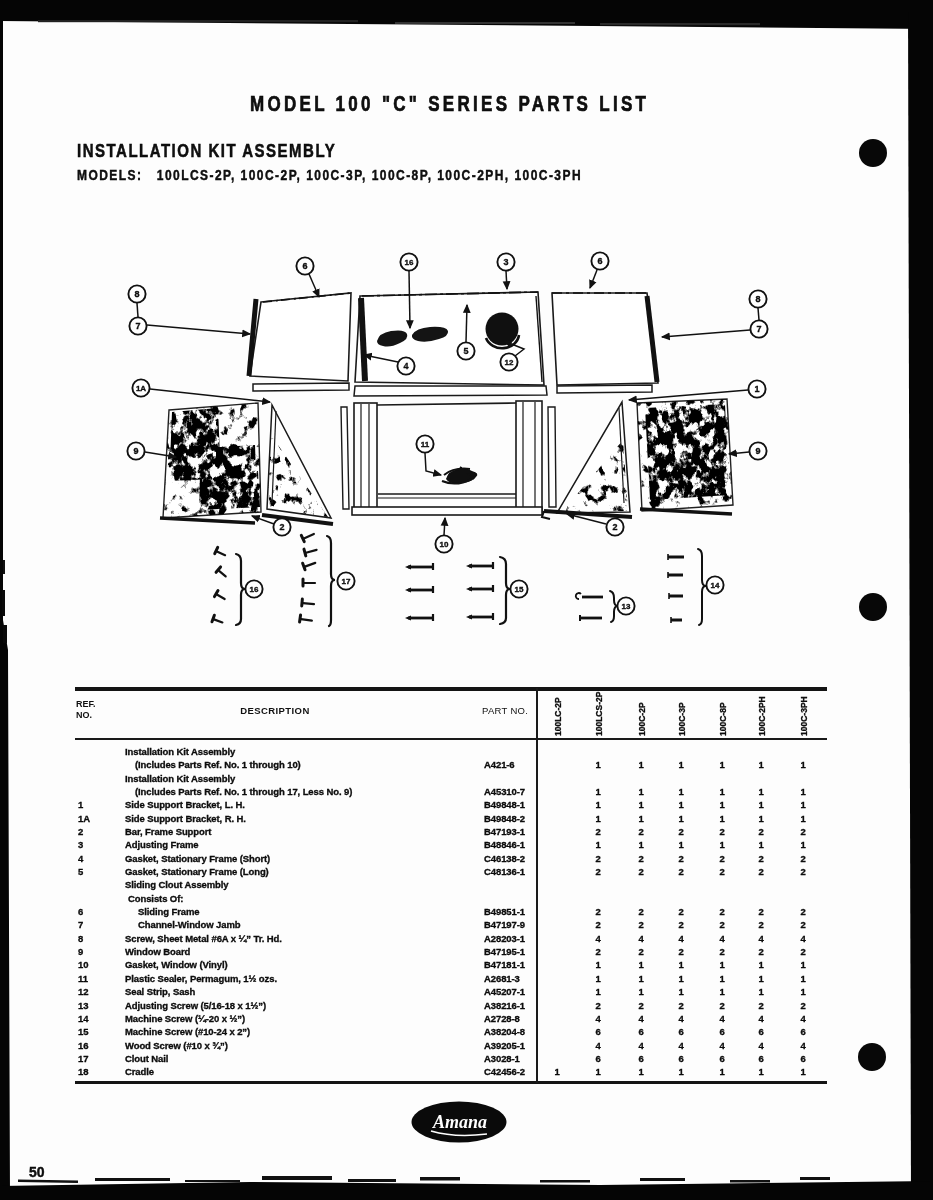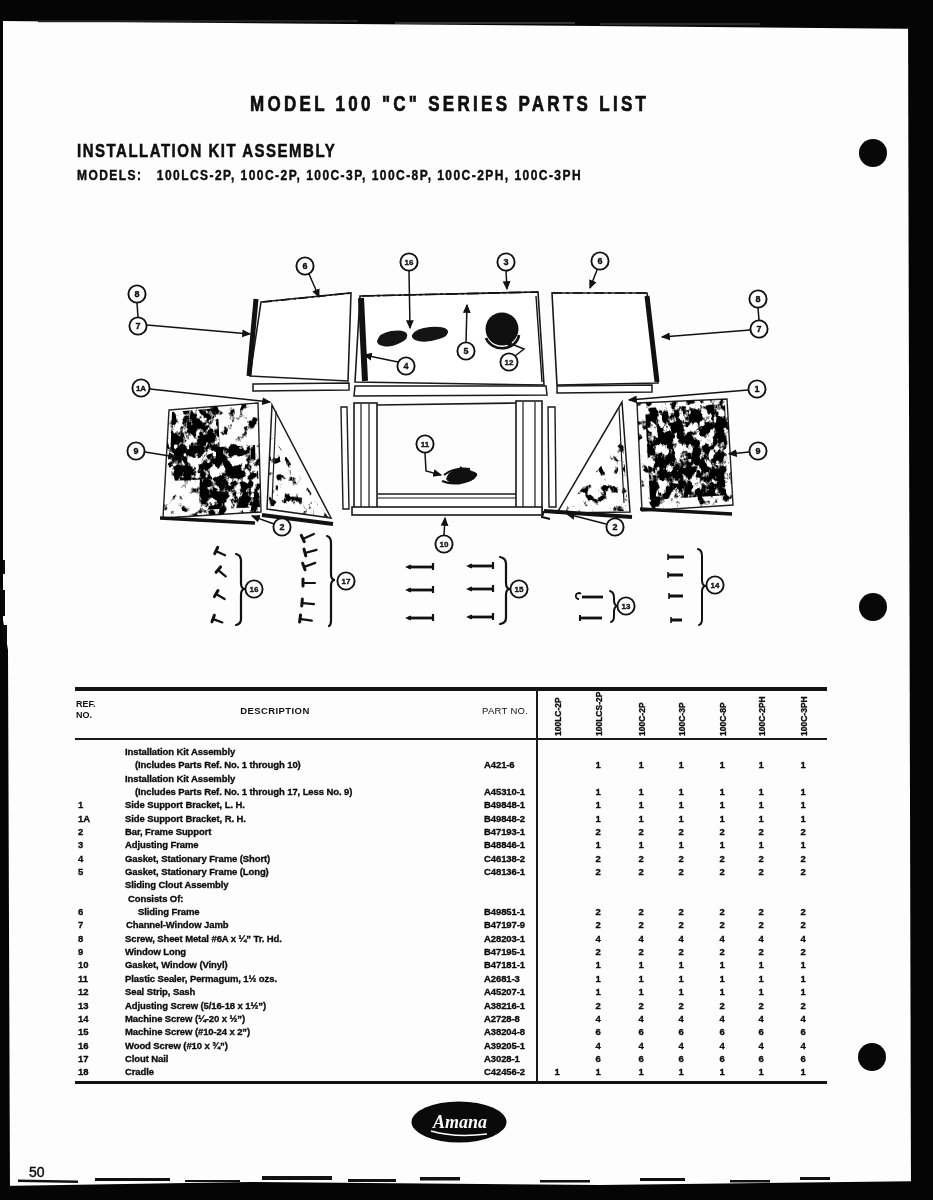--- a/index.html
+++ b/index.html
@@ -383,21 +383,21 @@
     <span class="tq" style="left:673px">1</span>
     <span class="tq" style="left:714px">1</span>
     <span class="tq" style="left:753px">1</span>
     <span class="tq" style="left:795px">1</span>
   </div>
 <div class="tr" style="top:772.7px">
     <span class="tc" style="left:125px">Installation Kit Assembly</span>
   </div>
 <div class="tr" style="top:786.0px">
     <span class="tc" style="left:135px">(Includes Parts Ref. No. 1 through 17, Less No. 9)</span>
-    <span class="tc" style="left:484px">A45310-1</span>
+    <span class="tc" style="left:484px">A45310-7</span>
     <span class="tq" style="left:590px">1</span>
     <span class="tq" style="left:633px">1</span>
     <span class="tq" style="left:673px">1</span>
     <span class="tq" style="left:714px">1</span>
     <span class="tq" style="left:753px">1</span>
     <span class="tq" style="left:795px">1</span>
   </div>
 <div class="tr" style="top:799.4px">
     <span class="tc" style="left:78px">1</span>
     <span class="tc" style="left:125px">Side Support Bracket, L. H.</span>
@@ -476,21 +476,21 @@
     <span class="tc" style="left:484px">B49851-1</span>
     <span class="tq" style="left:590px">2</span>
     <span class="tq" style="left:633px">2</span>
     <span class="tq" style="left:673px">2</span>
     <span class="tq" style="left:714px">2</span>
     <span class="tq" style="left:753px">2</span>
     <span class="tq" style="left:795px">2</span>
   </div>
 <div class="tr" style="top:919.4px">
     <span class="tc" style="left:78px">7</span>
-    <span class="tc" style="left:126px">Channel-Window Jamb</span>
+    <span class="tc" style="left:138px">Channel-Window Jamb</span>
     <span class="tc" style="left:484px">B47197-9</span>
     <span class="tq" style="left:590px">2</span>
     <span class="tq" style="left:633px">2</span>
     <span class="tq" style="left:673px">2</span>
     <span class="tq" style="left:714px">2</span>
     <span class="tq" style="left:753px">2</span>
     <span class="tq" style="left:795px">2</span>
   </div>
 <div class="tr" style="top:932.8px">
     <span class="tc" style="left:78px">8</span>
@@ -498,21 +498,21 @@
     <span class="tc" style="left:484px">A28203-1</span>
     <span class="tq" style="left:590px">4</span>
     <span class="tq" style="left:633px">4</span>
     <span class="tq" style="left:673px">4</span>
     <span class="tq" style="left:714px">4</span>
     <span class="tq" style="left:753px">4</span>
     <span class="tq" style="left:795px">4</span>
   </div>
 <div class="tr" style="top:946.1px">
     <span class="tc" style="left:78px">9</span>
-    <span class="tc" style="left:125px">Window Long</span>
+    <span class="tc" style="left:125px">Window Board</span>
     <span class="tc" style="left:484px">B47195-1</span>
     <span class="tq" style="left:590px">2</span>
     <span class="tq" style="left:633px">2</span>
     <span class="tq" style="left:673px">2</span>
     <span class="tq" style="left:714px">2</span>
     <span class="tq" style="left:753px">2</span>
     <span class="tq" style="left:795px">2</span>
   </div>
 <div class="tr" style="top:959.4px">
     <span class="tc" style="left:78px">10</span>
@@ -614,13 +614,13 @@
     <span class="tq" style="left:753px">1</span>
     <span class="tq" style="left:795px">1</span>
   </div>
 
 <svg class="abs" style="left:411px;top:1101px" width="96" height="42" viewBox="0 0 96 42">
 <ellipse cx="48" cy="21" rx="47.5" ry="20.5" fill="#0a0a0a"></ellipse>
 <text x="49" y="27" text-anchor="middle" font-family="Liberation Serif" font-style="italic" font-weight="bold" font-size="18" fill="#fff">Amana</text>
 <path d="M20,30 q24,7 56,3" stroke="#fff" stroke-width="1.6" fill="none"></path>
 </svg>
 
-<div class="abs" style="left:29px;top:1164px;font-size:14px;font-weight:normal;-webkit-text-stroke:0.4px #000">50</div>
+<div class="abs" style="left:29px;top:1164px;font-size:14px;font-weight:bold;-webkit-text-stroke:0.4px #000">50</div>
 
 </body></html>

